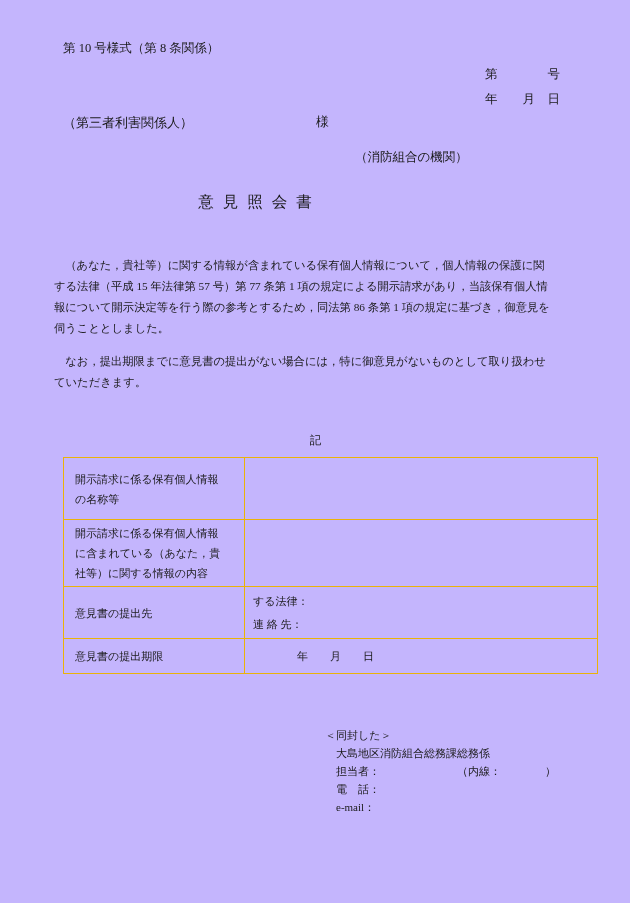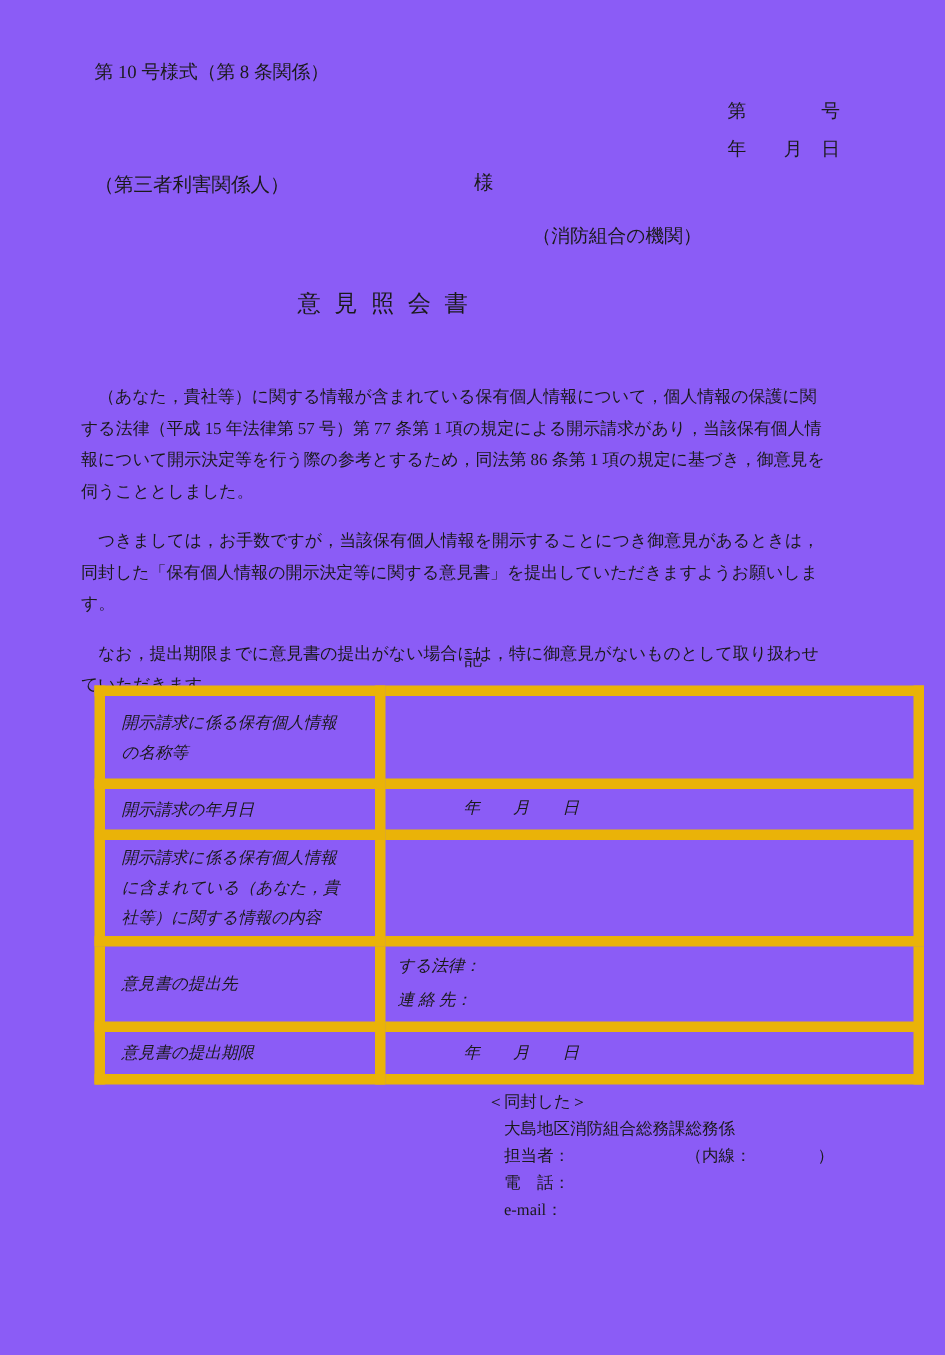--- a/index.html
+++ b/index.html
@@ -1,20 +1,20 @@
 <!DOCTYPE html>
 <html><head>
 <meta charset="utf-8">
 <style>
   html,body { margin:0; padding:0; background:#e8e8e8; }
   .page {
     position:relative;
     width:630px; height:903px;
     margin:0 auto;
-    background:#8b5cf6;
+    background:#c4b5fd;
     color:#1a1a1a;
     font-family:"Liberation Serif","DejaVu Serif",serif;
     overflow:hidden;
   }
   .abs { position:absolute; }
   .form-number { left:63px; top:40px; font-size:12.5px; }
   .doc-number  { right:70px; top:66px; font-size:12.5px; white-space:pre; }
   .doc-date    { right:70px; top:91px; font-size:12.5px; white-space:pre; }
   .recipient   { left:63px; top:114px; font-size:13px; }
   .honorific   { left:316px; top:113px; font-size:13px; }
@@ -32,24 +32,23 @@
   }
   .body-block p { margin:12px; white-space:pre-line; }
   .ki { left:63px; top:430px; width:505px; text-align:center; font-size:11.5px; line-height:21px; }
   table.inquiry {
     position:absolute; left:63px; top:457px;
     border-collapse:collapse;
     font-size:11px;
     table-layout:fixed;
   }
   table.inquiry td {
-    border:7px solid #eab308;
+    border:1px solid #eab308;
     vertical-align:middle;
     white-space:pre-line;
-    font-style:italic;
   }
   td.cell-label { width:165px; padding:2px 4px 2px 11px; line-height:20px; }
   td.cell-value { width:340px; padding:2px 4px 2px 8px;  line-height:23px; }
   tr.r1 { height:62px; }
   tr.r2 { height:34px; }
   tr.r3 { height:67px; }
   tr.r4 { height:52px; }
   tr.r5 { height:35px; }
   .contact {
     left:325px; top:726px;
@@ -69,39 +68,32 @@
   <div class="abs honorific">様</div>
   <div class="abs sender">（消防組合の機関）</div>
 
   <div class="abs doc-title">意見照会書</div>
 
   <div class="abs body-block">
     <p>　（あなた，貴社等）に関する情報が含まれている保有個人情報について，個人情報の保護に関
 する法律（平成 15 年法律第 57 号）第 77 条第 1 項の規定による開示請求があり，当該保有個人情
 報について開示決定等を行う際の参考とするため，同法第 86 条第 1 項の規定に基づき，御意見を
 伺うこととしました。</p>
-    <p>　つきましては，お手数ですが，当該保有個人情報を開示することにつき御意見があるときは，
-同封した「保有個人情報の開示決定等に関する意見書」を提出していただきますようお願いしま
-す。</p>
     <p>　なお，提出期限までに意見書の提出がない場合には，特に御意見がないものとして取り扱わせ
 ていただきます。</p>
   </div>
 
   <div class="abs ki">記</div>
 
   <table class="inquiry">
     <tbody>
       <tr class="r1">
         <td class="cell-label">開示請求に係る保有個人情報
 の名称等</td>
         <td class="cell-value"></td>
-      </tr>
-      <tr class="r2">
-        <td class="cell-label">開示請求の年月日</td>
-        <td class="cell-value">　　　　年　　月　　日</td>
       </tr>
       <tr class="r3">
         <td class="cell-label">開示請求に係る保有個人情報
 に含まれている（あなた，貴
 社等）に関する情報の内容</td>
         <td class="cell-value"></td>
       </tr>
       <tr class="r4">
         <td class="cell-label">意見書の提出先</td>
         <td class="cell-value">する法律：

